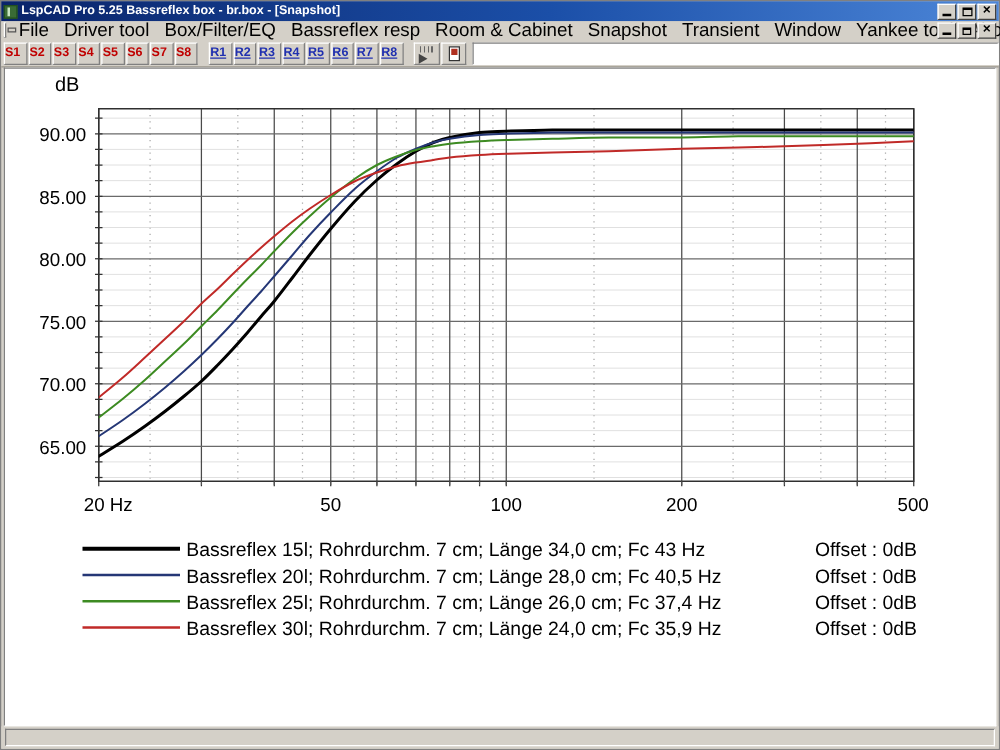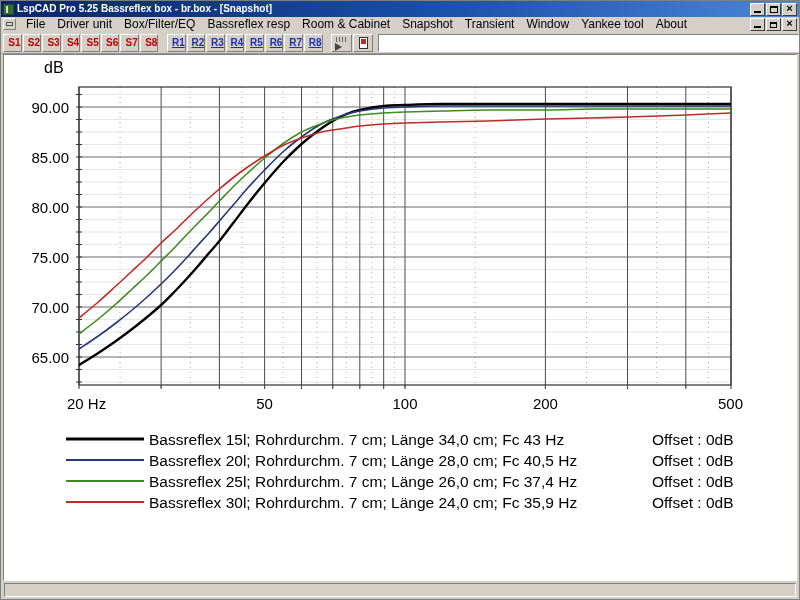--- a/index.html
+++ b/index.html
@@ -64,41 +64,41 @@
   }
   .mdi-icon{
     width:13px;height:12px;margin-right:4px;
     background:#d4d0c8;
     border-top:1px solid #ffffff;border-left:1px solid #ffffff;
     border-right:1px solid #808080;border-bottom:1px solid #808080;
     box-sizing:border-box;position:relative;
   }
   .mdi-icon:after{content:"";position:absolute;left:2px;top:3px;width:7px;height:4px;border:1px solid #555;box-sizing:border-box;}
   .menu-item{
-    font-size:12px;color:#000;padding:0 6px;line-height:15px;white-space:nowrap;
+    font-size:15px;color:#000;padding:0 6px;line-height:15px;white-space:nowrap;
   }
   .mdi-btns{position:absolute;right:2px;top:1px;display:flex;gap:1px;}
 
   
   .toolbar{
     height:22px;flex:0 0 22px;
     background:#d4d0c8;
     display:flex;align-items:center;
     padding-left:2px;
     box-sizing:border-box;
     border-bottom:1px solid #9a968c;
   }
   .tbtn{
     width:19px;height:18px;margin-right:1px;
     background:#d4d0c8;
     border-top:1px solid #ffffff;border-left:1px solid #ffffff;
     border-right:1px solid #808080;border-bottom:1px solid #808080;
     box-sizing:border-box;
     font-size:10px;font-weight:bold;
-    line-height:16px;text-align:right;
+    line-height:16px;text-align:left;
     font-family:"Liberation Sans", sans-serif;
   }
   .tbtn.s{color:#c00000;}
   .tbtn.r{color:#2030b0;text-decoration:underline;}
   .tsep{width:8px;}
   .tbtn.icon{width:21px;position:relative;}
   .tbtn.icon .g1{position:absolute;left:3px;top:8px;width:0;height:0;border-left:7px solid #444;border-top:4px solid transparent;border-bottom:4px solid transparent;}
   .tbtn.icon .g2{position:absolute;left:4px;top:2px;width:11px;height:5px;
      background:repeating-linear-gradient(90deg,#666 0 1px,transparent 1px 3px);}
   .tbtn.icon2{width:21px;position:relative;}
@@ -151,21 +151,21 @@
     <div class="win-btns">
       <div class="wb min"></div>
       <div class="wb max"></div>
       <div class="wb cls"></div>
     </div>
   </div>
 
   <div class="menubar">
     <div class="mdi-icon"></div>
     <div class="menu-item">File</div>
-    <div class="menu-item">Driver unit</div>
+    <div class="menu-item">Driver tool</div>
     <div class="menu-item">Box/Filter/EQ</div>
     <div class="menu-item">Bassreflex resp</div>
     <div class="menu-item">Room &amp; Cabinet</div>
     <div class="menu-item">Snapshot</div>
     <div class="menu-item">Transient</div>
     <div class="menu-item">Window</div>
     <div class="menu-item">Yankee tool</div>
     <div class="menu-item">About</div>
     <div class="mdi-btns">
       <div class="wb min"></div>

